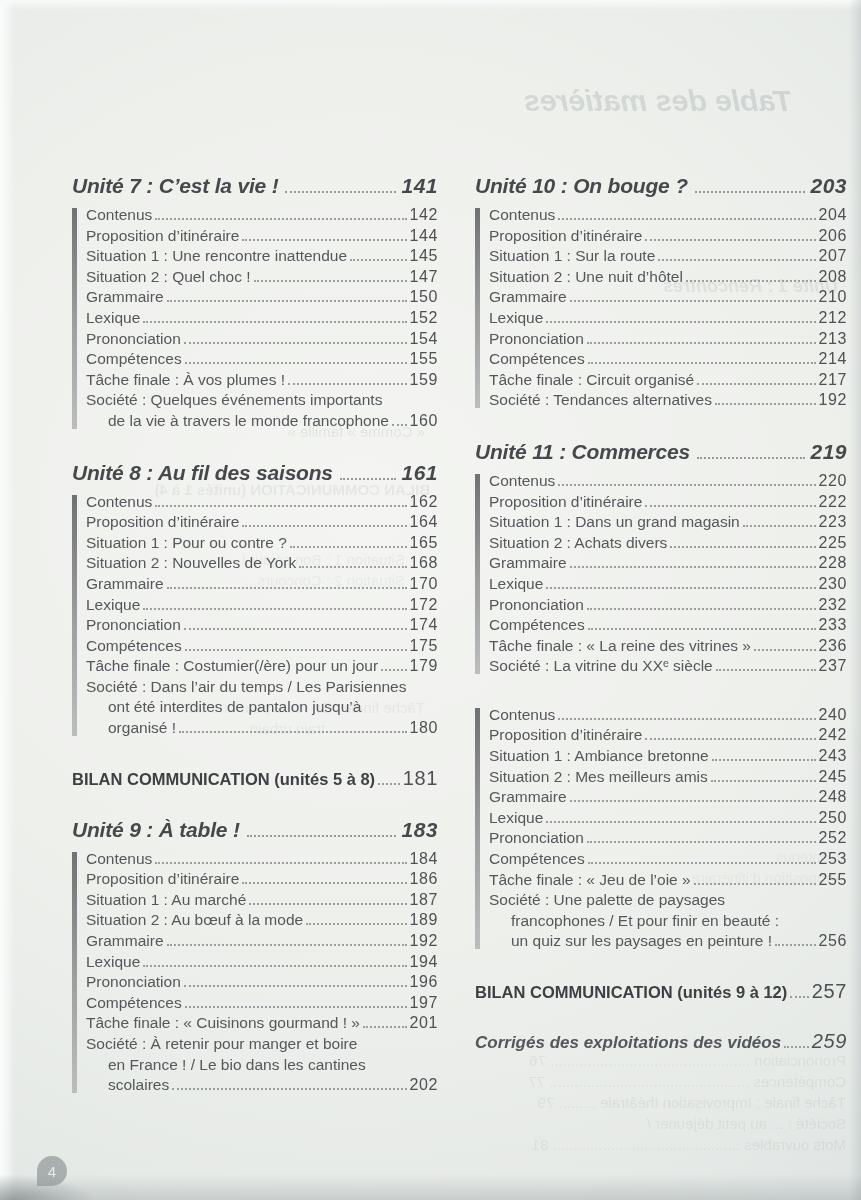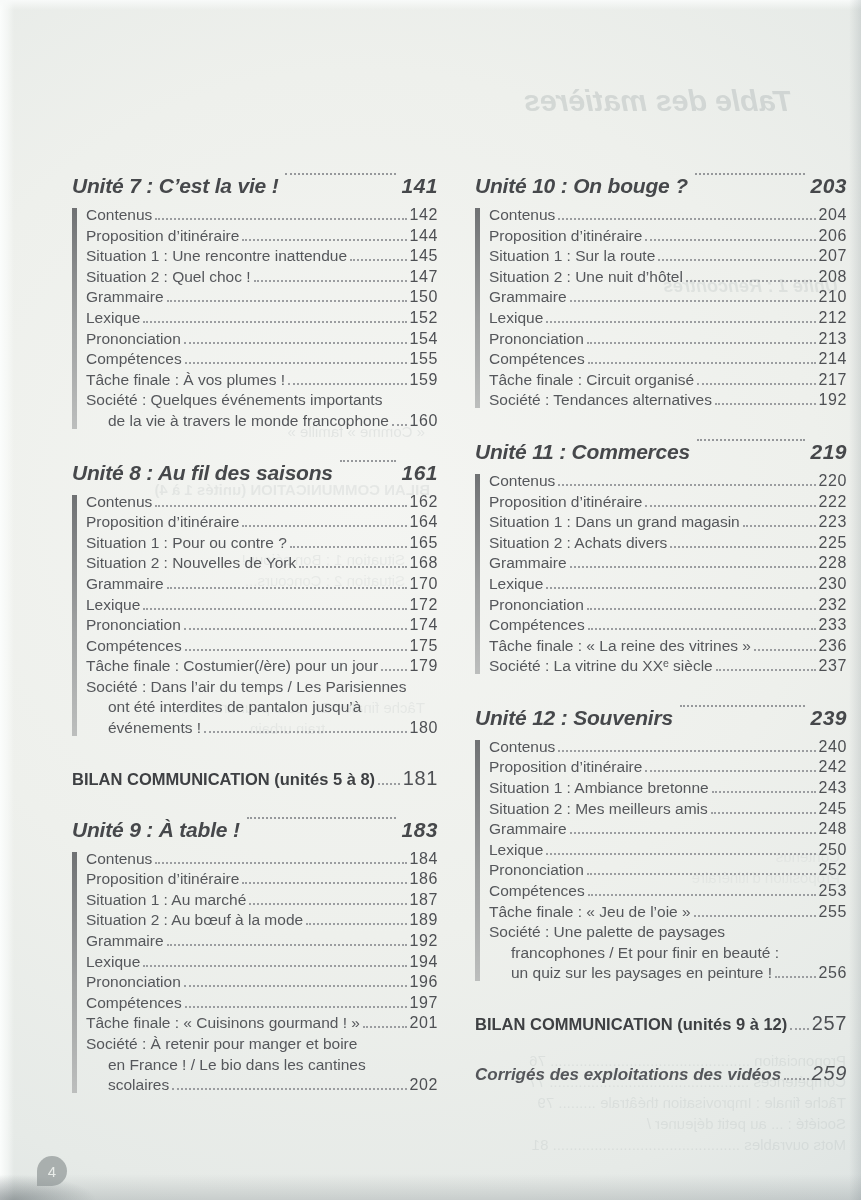--- a/index.html
+++ b/index.html
@@ -26,21 +26,21 @@
   
   .ghostlayer{position:absolute;inset:0;pointer-events:none;}
   .ghost{position:absolute;transform:scaleX(-1);filter:blur(.7px);color:#56656b;white-space:nowrap;overflow:hidden;}
 
   
   .columns{position:relative;display:flex;gap:37px;padding:173px 15px 0 72px;box-sizing:border-box;}
   .col{width:366px;flex:none;}
   .col.right{width:372px;}
 
   .sec{margin-bottom:28px;}
-  .hrow{display:flex;align-items:flex-start;color:#46484b;
+  .hrow{display:flex;align-items:flex-end;color:#46484b;
     font-style:italic;font-weight:700;font-size:21px;letter-spacing:-.2px;line-height:25px;}
   .htitle{white-space:nowrap;}
   .hleader{flex:1;min-width:10px;border-bottom:2px dotted #96989b;margin:0 5px 5px 7px;}
   .hpage{white-space:nowrap;letter-spacing:.5px;font-style:italic;}
 
   .items{position:relative;margin-top:7px;}
   .bar{position:absolute;left:0;top:3px;bottom:3px;width:5px;
     background:linear-gradient(#6f7173,#9fa1a1 55%,#bcbebd);}
   .ilist{margin-left:14px;}
   .entry{font-size:15.5px;line-height:20.6px;color:#55575b;}
@@ -242,21 +242,21 @@
                 <div class="row">
                   <span class="label">Tâche finale : Costumier(/ère) pour un jour</span>
                   <span class="leader"></span>
                   <span class="pg">179</span>
                 </div>
               </div>
               <div class="entry">
                 <div class="cont">Société : Dans l’air du temps / Les Parisiennes</div>
                 <div class="cont indent">ont été interdites de pantalon jusqu’à</div>
                 <div class="row">
-                  <span class="label indent">événements !</span>
+                  <span class="label indent">organisé !</span>
                   <span class="leader"></span>
                   <span class="pg">180</span>
                 </div>
               </div>
             </div>
           </div>
         </section>
         <section class="sec bilan">
           <div class="bilanrow">
             <span class="blabel">BILAN COMMUNICATION (unités 5 à 8)</span>
@@ -508,25 +508,20 @@
                 <div class="row">
                   <span class="label">Société : La vitrine du XXᵉ siècle</span>
                   <span class="leader"></span>
                   <span class="pg">237</span>
                 </div>
               </div>
             </div>
           </div>
         </section>
         <section class="sec unit">
-          <div class="hrow">
-            <span class="htitle">Unité 12 : Souvenirs</span>
-            <span class="hleader"></span>
-            <span class="hpage">239</span>
-          </div>
           <div class="items">
             <div class="bar"></div>
             <div class="ilist">
               <div class="entry">
                 <div class="row">
                   <span class="label">Contenus</span>
                   <span class="leader"></span>
                   <span class="pg">240</span>
                 </div>
               </div>

